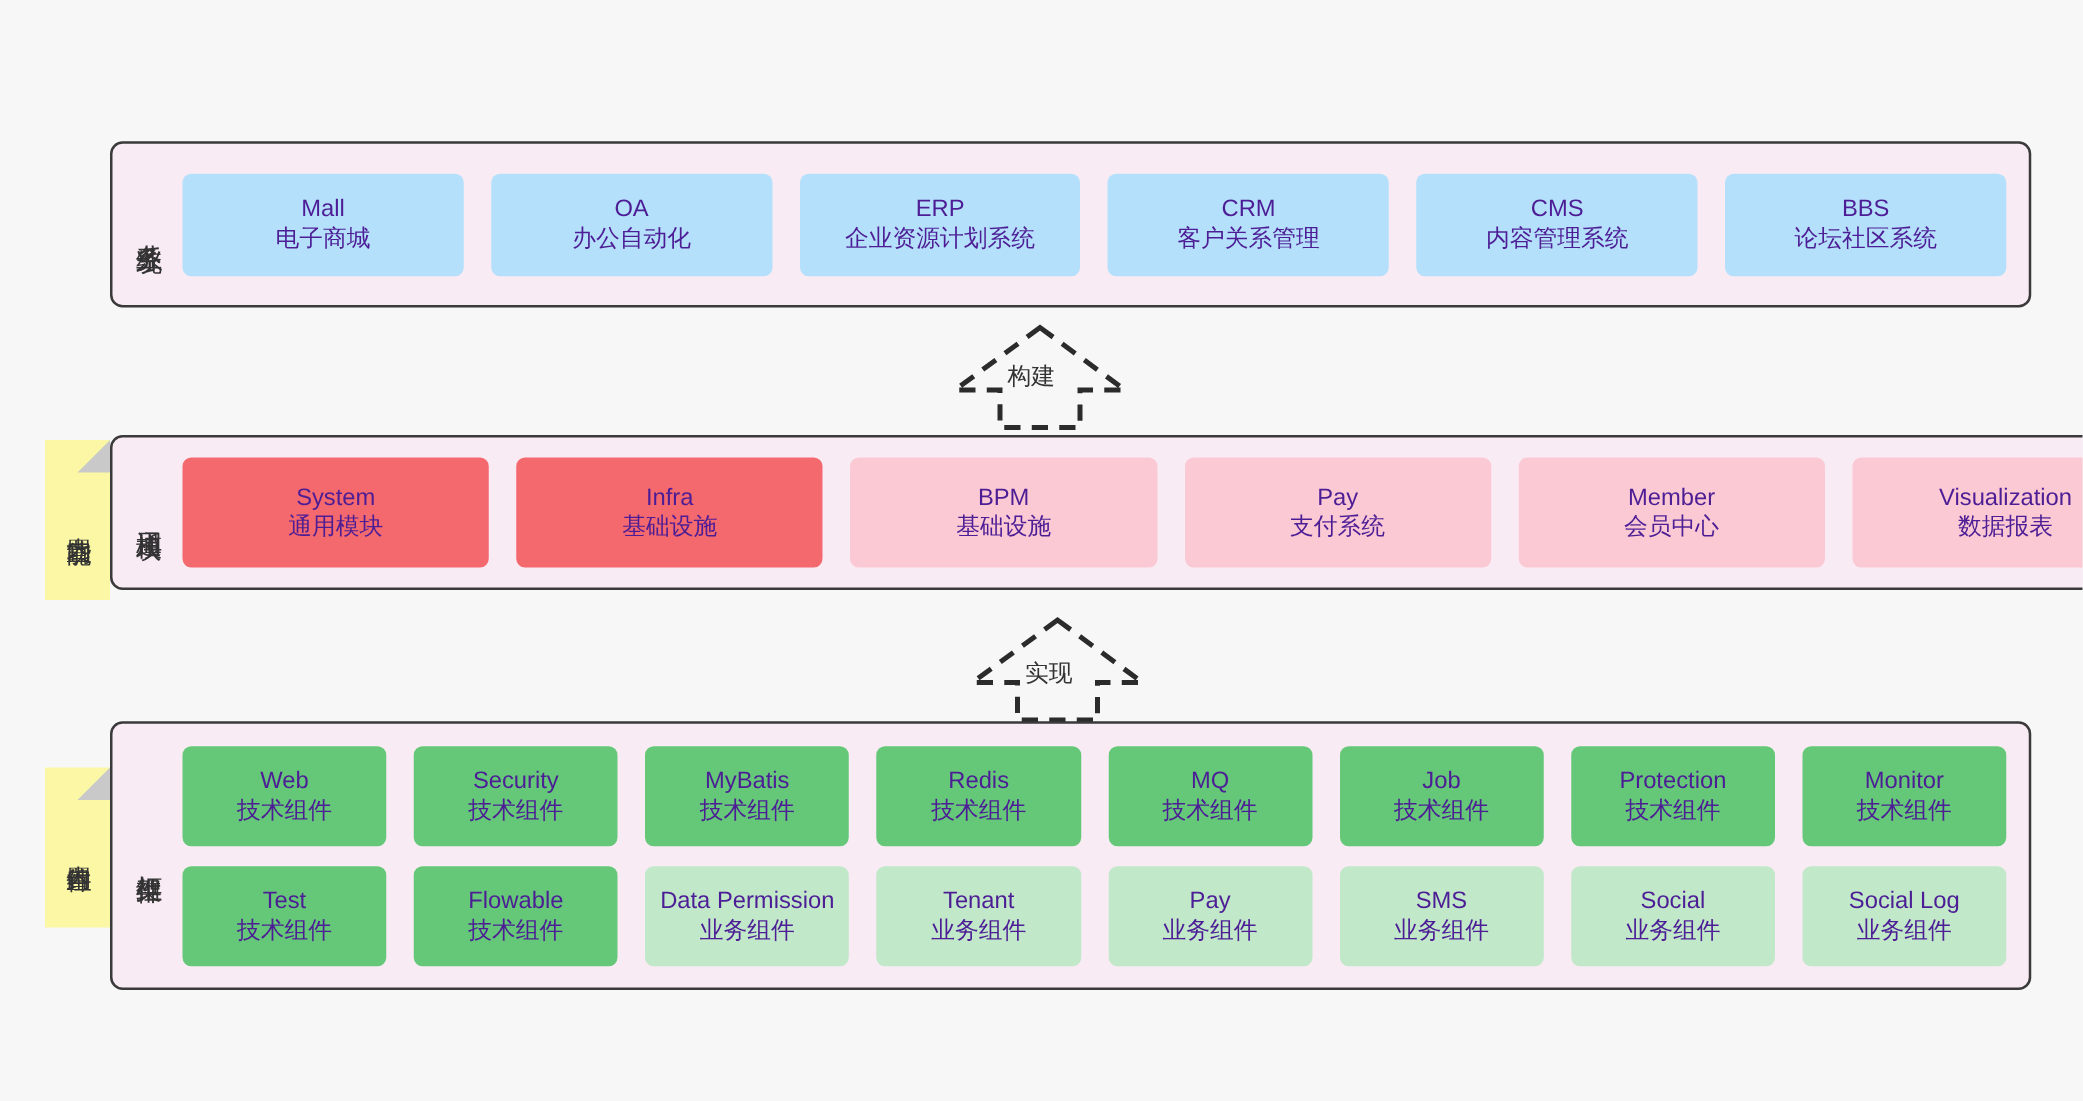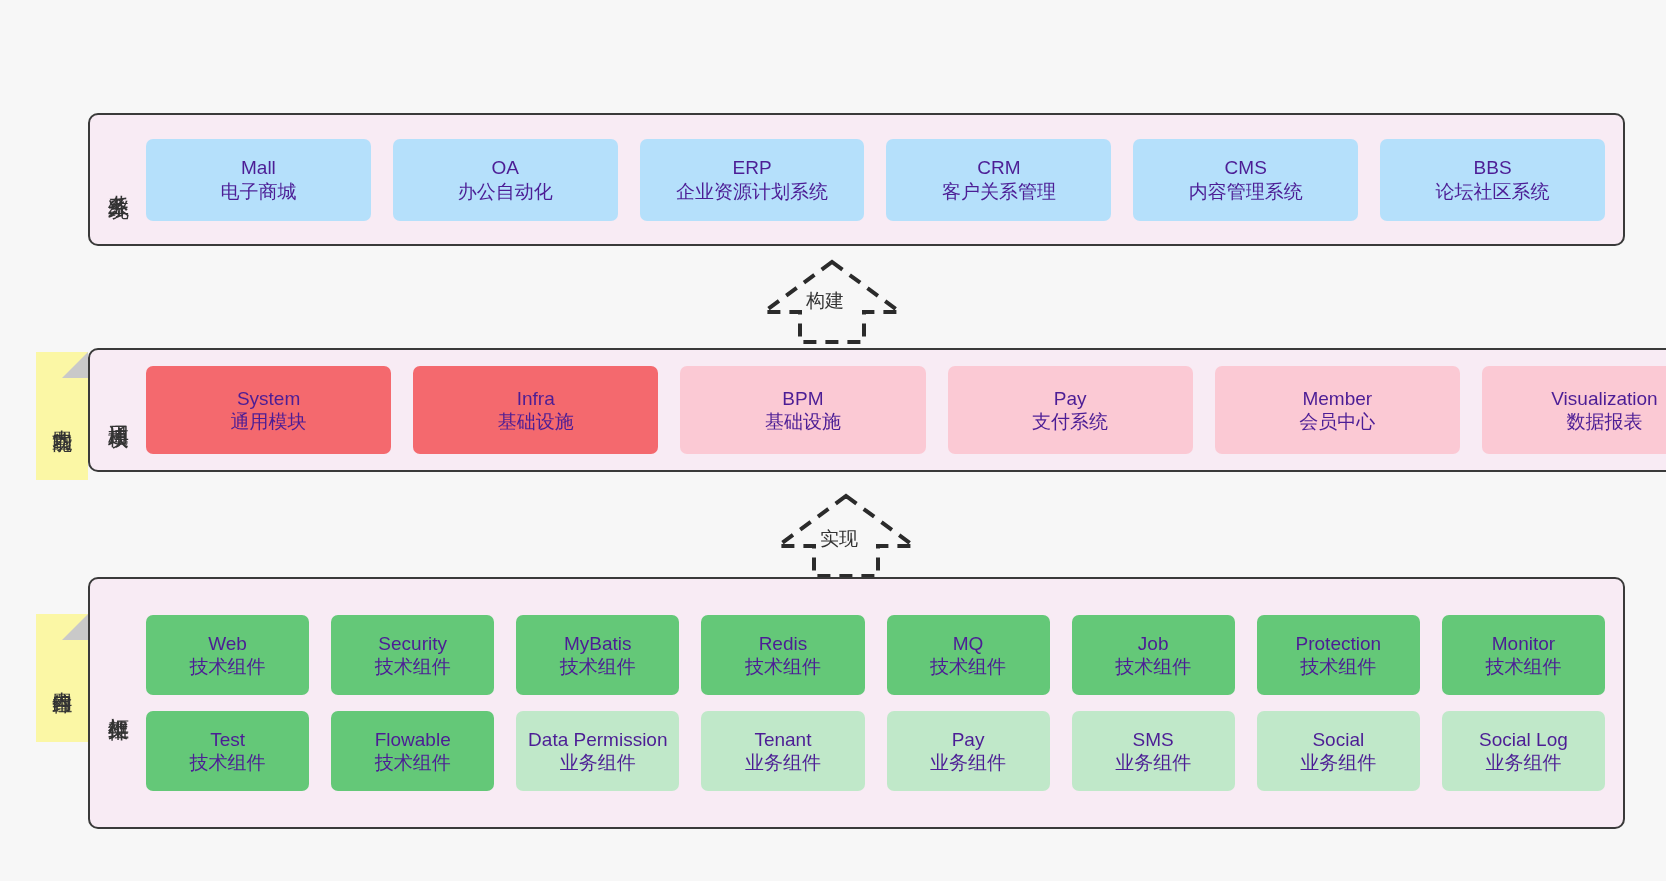--- a/index.html
+++ b/index.html
@@ -210,21 +210,21 @@
 
   <div class="note" style="left:36px; top:352px; width:52px; height:128px;">内置功能</div>
 
   <div class="arrow-wrap" style="left:766px; top:490px; width:160px; height:90px;">
     <svg width="160" height="90" viewBox="0 0 160 90">
       <path d="M 80 6 L 148 56 L 112 56 L 112 86 L 48 86 L 48 56 L 12 56 Z" fill="none" stroke="#2b2b2b" stroke-width="4" stroke-dasharray="13,9" stroke-linejoin="miter"></path>
     </svg>
     <span class="arrow-label" style="left:54px; top:36px;">实现</span>
   </div>
 
-  <div class="layer" style="left:88px; top:577px; width:1537px; height:252px;">
+  <div class="layer" style="left:88px; top:577px; width:1537px; height:215px;">
     <div class="layer-title">框架组件</div>
     <div class="layer-body">
 
       <div class="row">
         <div class="node c-green h-comp">
           <span class="n-title">Web</span>
           <span class="n-sub">技术组件</span>
         </div>
         <div class="node c-green h-comp">
           <span class="n-title">Security</span>

